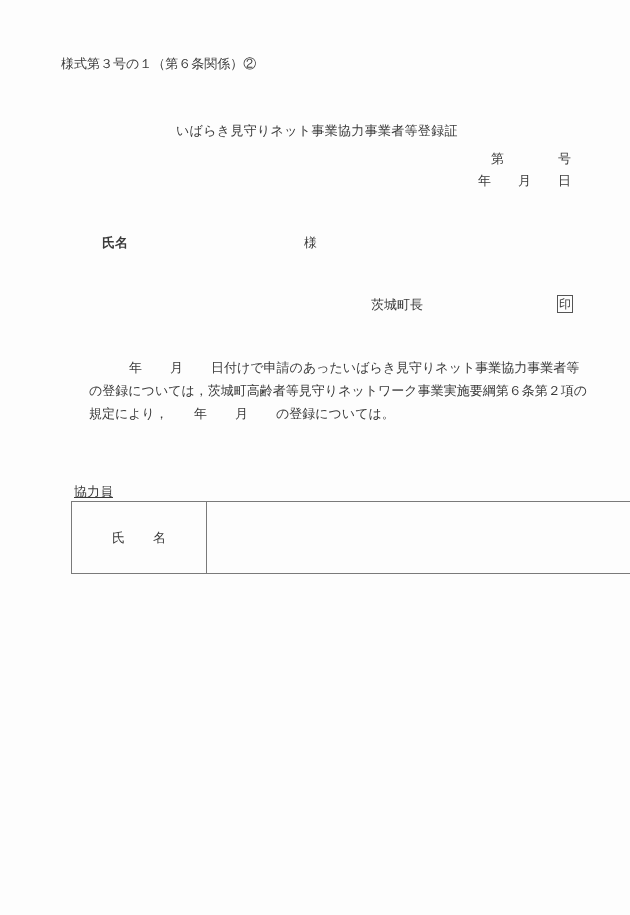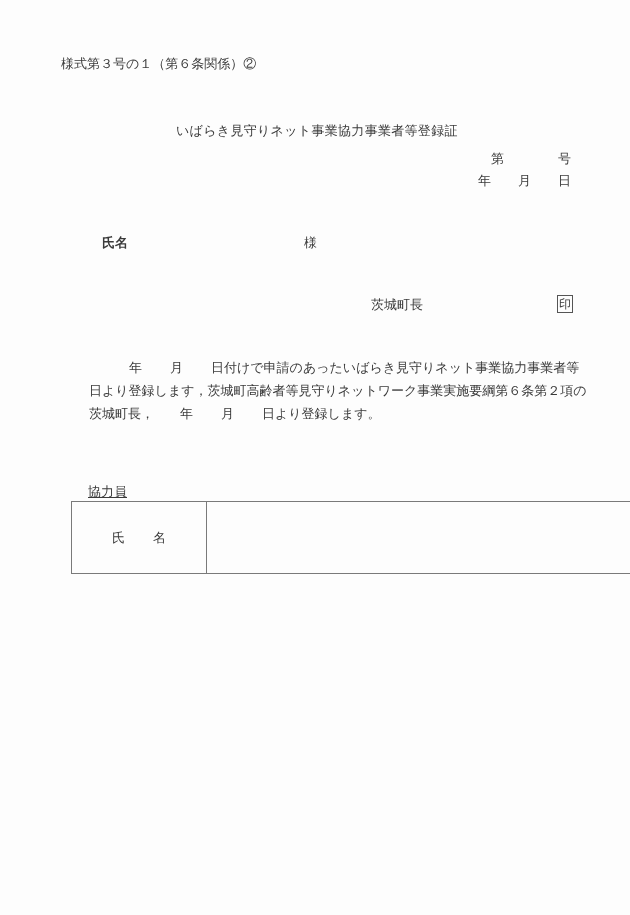--- a/index.html
+++ b/index.html
@@ -35,21 +35,21 @@
     .body-text {
       position: absolute;
       left: 61px; top: 356px;
       width: 515px;
       line-height: 23px;
       white-space: nowrap;
       margin-left: 28px;
     }
     .body-text div { height: 23px; }
     .gap { display: inline-block; }
-    .table-caption { left: 88px; top: 484px; text-decoration: underline; }
+    .table-caption { left: 74px; top: 484px; text-decoration: underline; }
     table.reg {
       position: absolute;
       left: 71px; top: 501px;
       width: 577px;
       border-collapse: collapse;
     }
     table.reg td {
       border: 1.5px solid #7a7a7a;
       padding: 0;
       vertical-align: middle;
@@ -86,23 +86,23 @@
 <span class="abs name-label">氏名</span>
 <span class="abs sama">様</span>
 
 <span class="abs mayor">茨城町長</span>
 <span class="abs stamp">印</span>
 
 <div class="body-text">
   <div>
     <span class="gap" style="width:40px;"></span><span>年</span><span class="gap" style="width:28px;"></span><span>月</span><span class="gap" style="width:28px;"></span><span>日付けで申請のあったいばらき見守りネット事業協力事業者等</span>
   </div>
-  <div>日より登録します，茨城町高齢者等見守りネットワーク事業実施要綱第６条第２項の</div>
+  <div>の登録については，茨城町高齢者等見守りネットワーク事業実施要綱第６条第２項の</div>
   <div>
-    <span>茨城町長，</span><span class="gap" style="width:26px;"></span><span>年</span><span class="gap" style="width:28px;"></span><span>月</span><span class="gap" style="width:28px;"></span><span>日より登録します。</span>
+    <span>規定により，</span><span class="gap" style="width:26px;"></span><span>年</span><span class="gap" style="width:28px;"></span><span>月</span><span class="gap" style="width:28px;"></span><span>の登録については。</span>
   </div>
 </div>
 
 <span class="abs table-caption">協力員</span>
 
 <table class="reg">
   <tbody>
       <tr class="row-name">
     <td class="label">
       <span>氏</span><span class="gap" style="width:28px;"></span><span>名</span>

